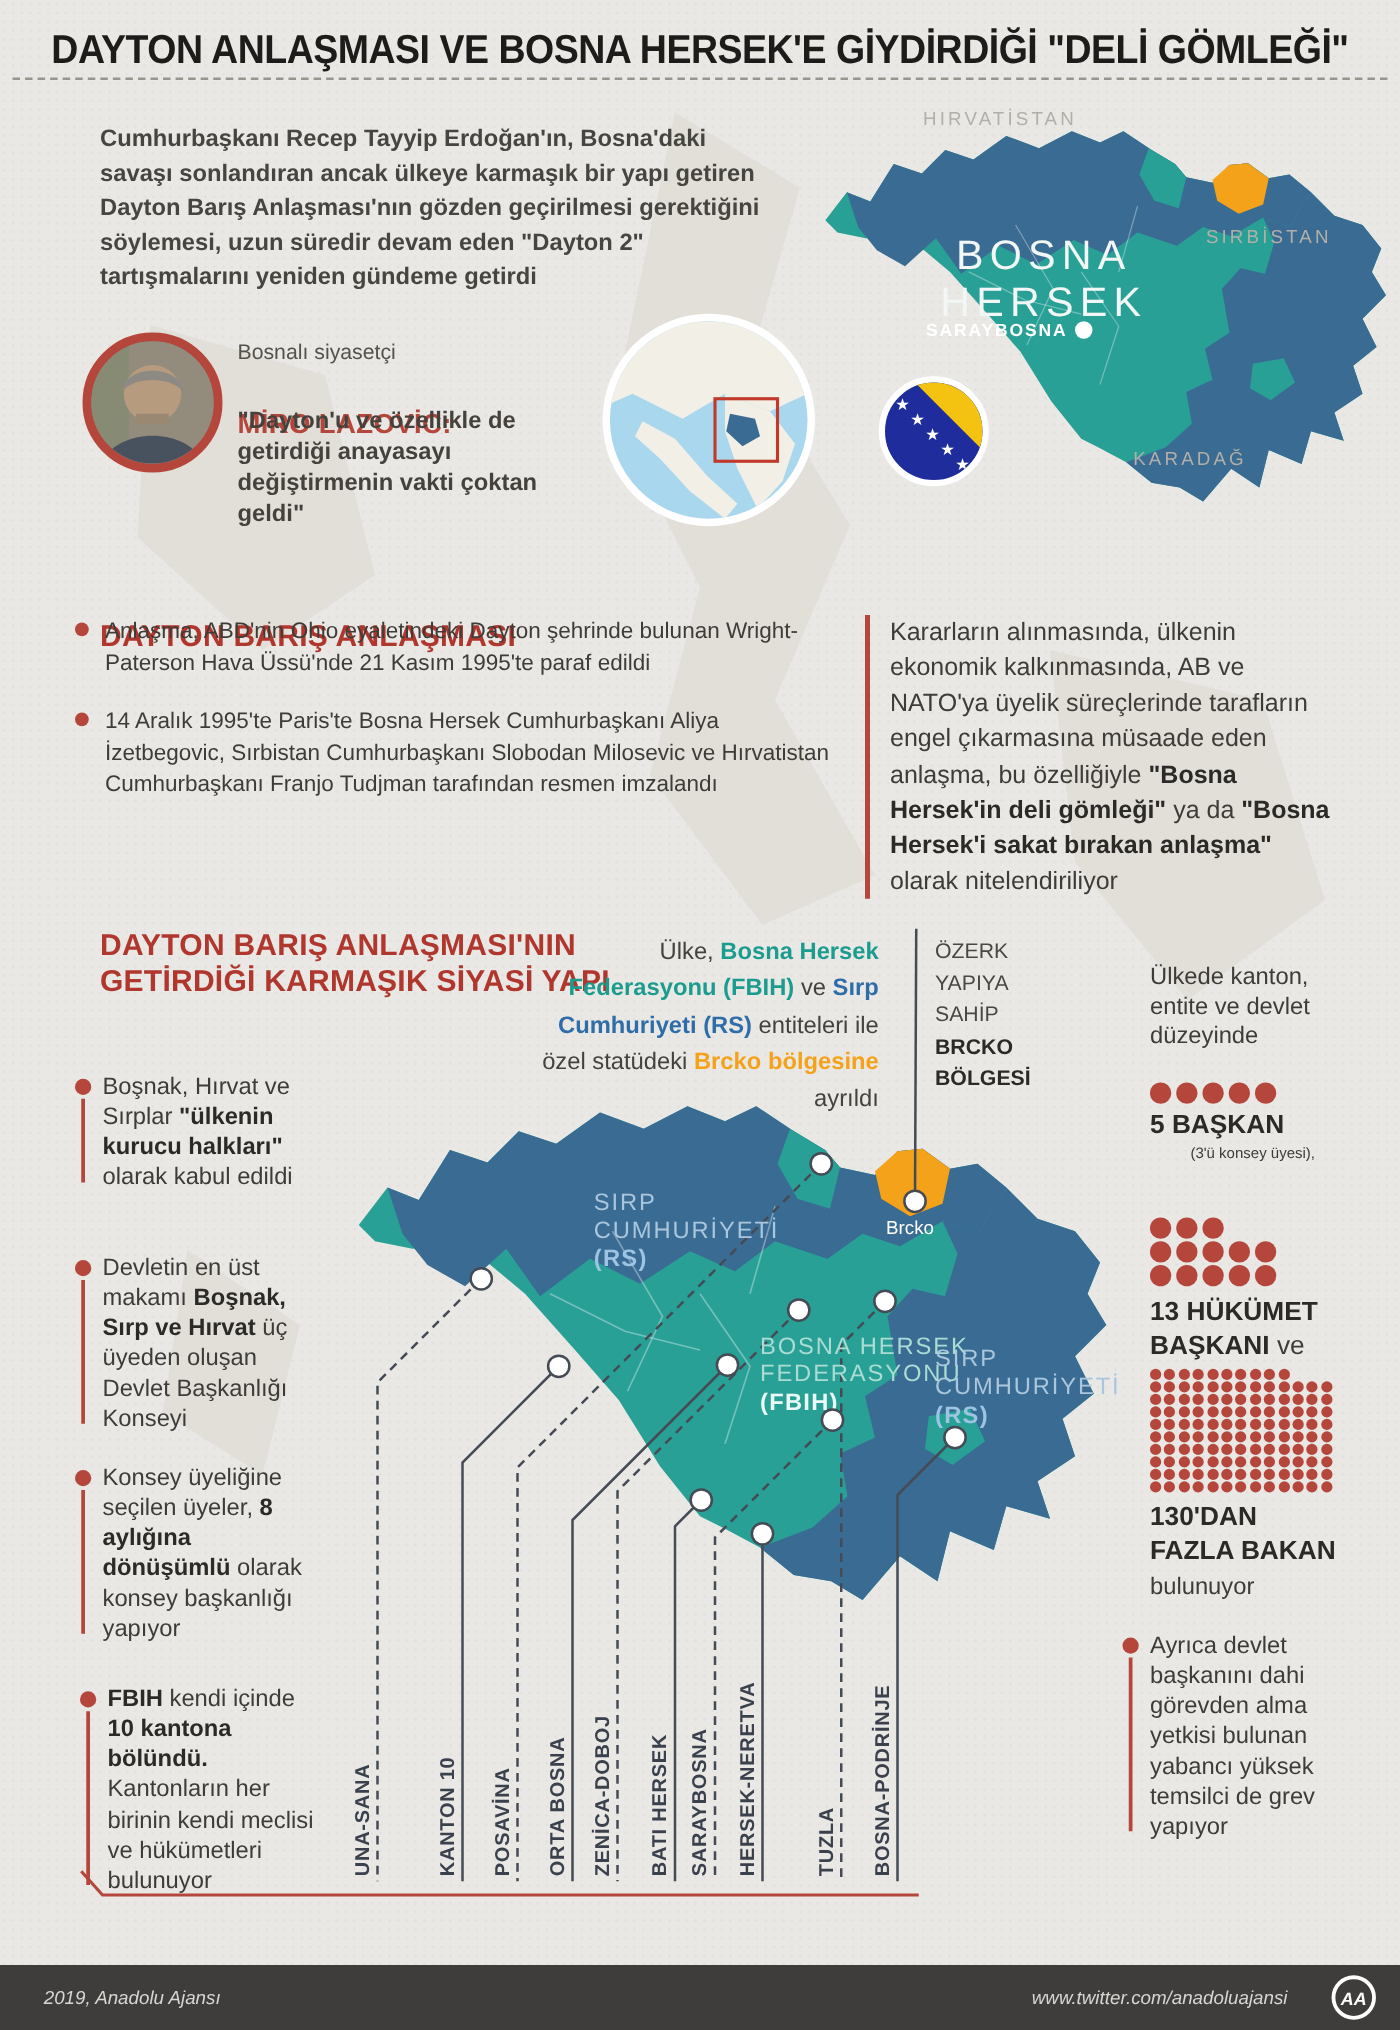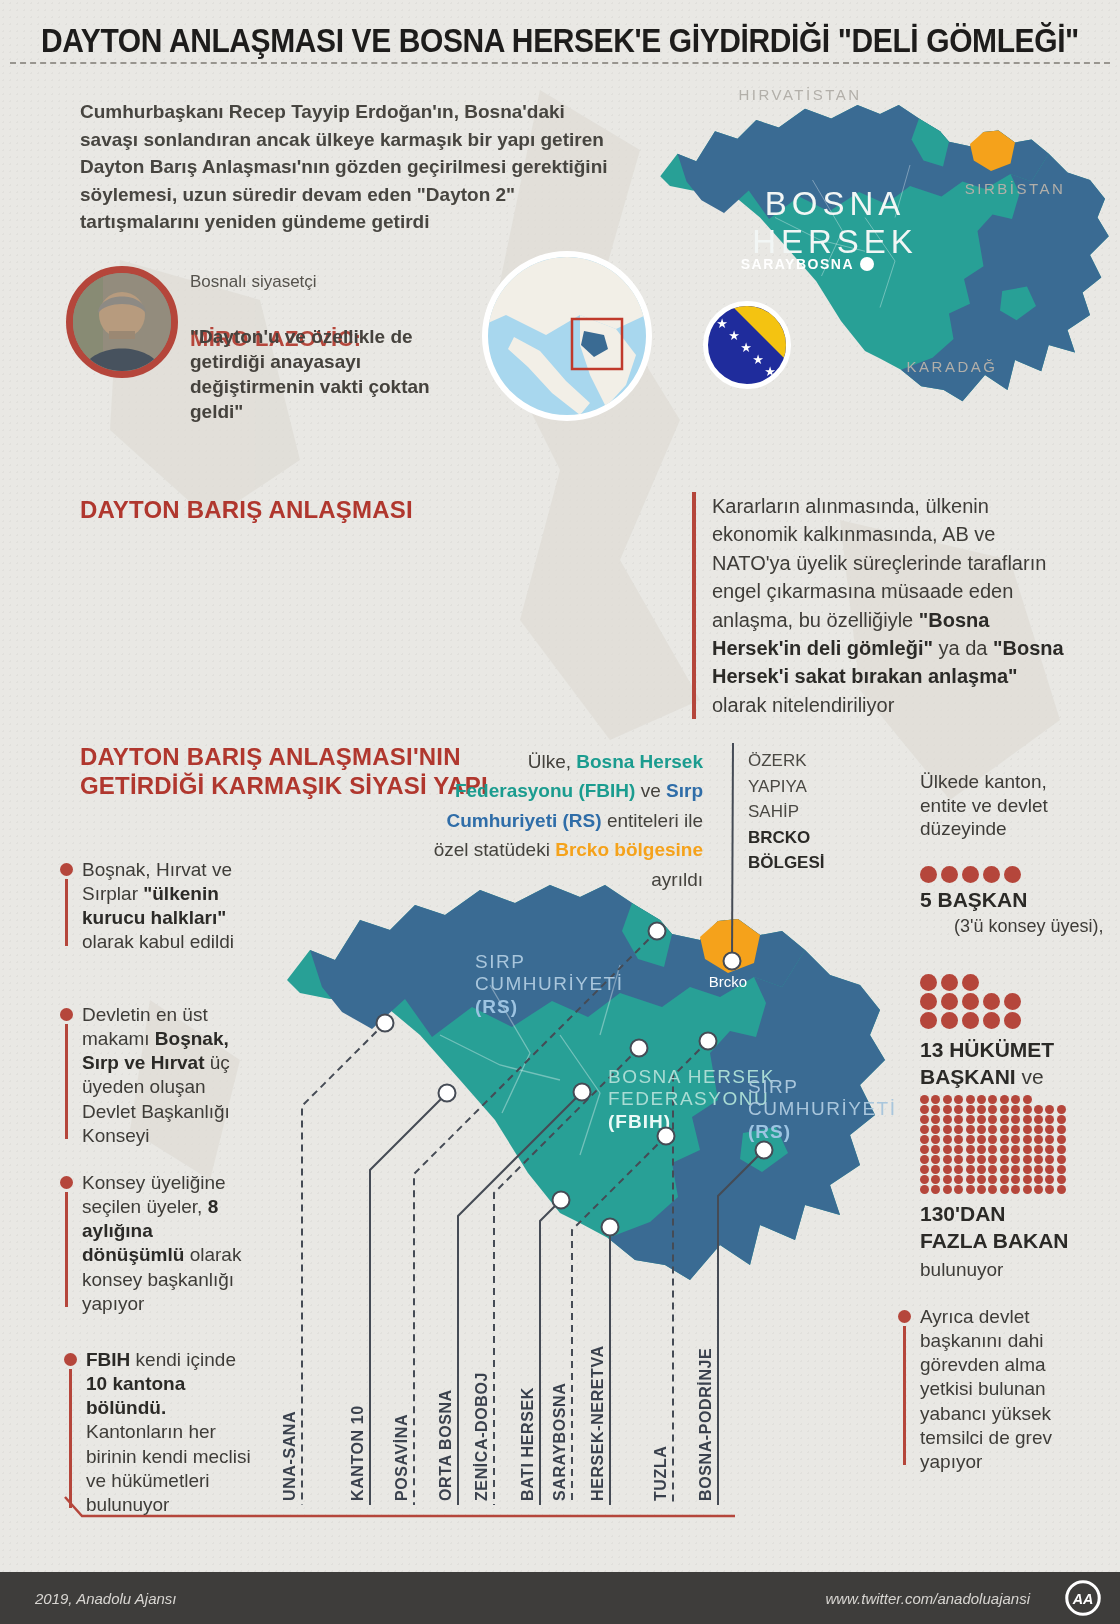--- a/index.html
+++ b/index.html
@@ -62,21 +62,21 @@
 
   .dot-row { display:flex; margin-bottom:2px; }
   .sdot { display:inline-block; border-radius:50%; background:#b5463b; }
   .dots-big   { }
   .dots-big   .sdot { width:17px; height:17px; margin-right:4px; }
   .dots-small .dot-row { margin-bottom:1px; }
   .dots-small .sdot { width:9px; height:9px; margin-right:2.4px; }
 
   .dots-presidents { top:866px; left:920px; }
   .lbl-presidents  { top:888px; left:920px; font-size:21px; font-weight:bold; color:#2b2a27; }
-  .sub-presidents  { top:915px; left:954px; width:160px; font-size:18px; line-height:1.24; color:#3e3c38; }
+  .sub-presidents  { top:915px; left:892px; width:160px; font-size:12px; line-height:1.24; color:#3e3c38;text-align:right; }
 
   .dots-pm { top:974px; left:920px; }
   .lbl-pm  { top:1036px; left:920px; width:180px; font-size:21px; line-height:1.3; color:#3e3c38; }
   .lbl-pm b { color:#2b2a27; }
 
   .dots-min { top:1095px; left:920px; }
   .lbl-min  { top:1200px; left:920px; width:180px; font-size:21px; line-height:1.3; color:#3e3c38; }
   .lbl-min b { color:#2b2a27; }
   .lbl-min .reg { font-size:19px; font-weight:normal; }
 
@@ -194,20 +194,22 @@
         <text x="26" y="34">★</text>
         <text x="38" y="46">★</text>
       <text x="50" y="58">★</text>
         <text x="62" y="70">★</text>
     </g>
   </svg>
 </div>
 
 <h2 class="abs sec1-title">DAYTON BARIŞ ANLAŞMASI</h2>
 <div class="abs s1-bullets">
+  <div class="s1-item">Anlaşma, ABD'nin Ohio eyaletindeki Dayton şehrinde bulunan Wright-Paterson Hava Üssü'nde 21 Kasım 1995'te paraf edildi</div>
+  <div class="s1-item">14 Aralık 1995'te Paris'te Bosna Hersek Cumhurbaşkanı Aliya İzetbegovic, Sırbistan Cumhurbaşkanı Slobodan Milosevic ve Hırvatistan Cumhurbaşkanı Franjo Tudjman tarafından resmen imzalandı</div>
 </div>
 
 <div class="abs callout">
   <span>Kararların alınmasında, ülkenin ekonomik kalkınmasında, AB ve NATO'ya üyelik süreçlerinde tarafların engel çıkarmasına müsaade eden anlaşma, bu özelliğiyle </span><b>"Bosna Hersek'in deli gömleği"</b><span> ya da </span><b>"Bosna Hersek'i sakat bırakan anlaşma"</b><span> olarak nitelendiriliyor</span>
 </div>
 
 <h2 class="abs sec2-title">
   <span>DAYTON BARIŞ ANLAŞMASI'NIN</span><br>
   <span>GETİRDİĞİ KARMAŞIK SİYASİ YAPI</span>
 </h2>

